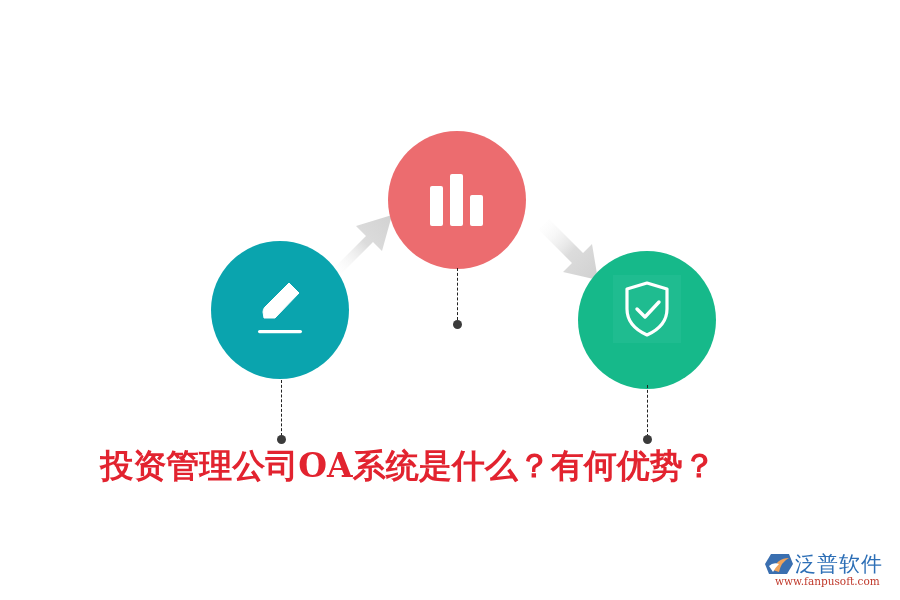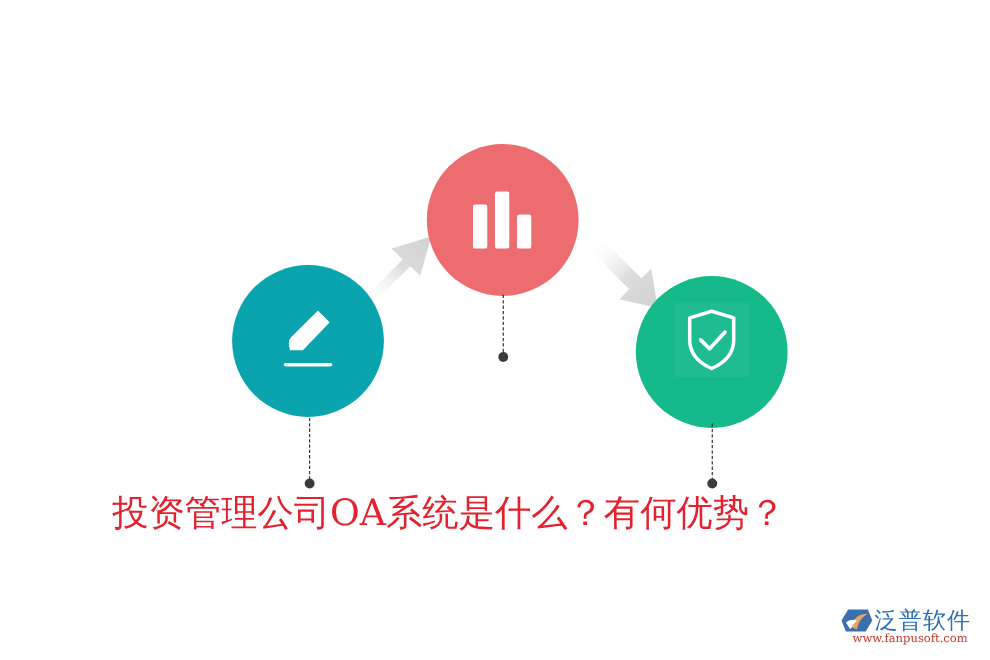--- a/index.html
+++ b/index.html
@@ -2,21 +2,21 @@
 <html><head>
 <meta charset="utf-8">
 <style>
   html, body { margin:0; padding:0; background:#ffffff; }
   body { width:900px; height:600px; position:relative; overflow:hidden; font-family:"DejaVu Serif", serif; }
   .circle { position:absolute; border-radius:50%; display:flex; align-items:center; justify-content:center; }
   .circle svg { display:block; }
   .vline { position:absolute; width:0; border-left:1.5px dashed #222; }
   .dot { position:absolute; width:9px; height:9px; border-radius:50%; background:#3b3b3b; }
   .arrow { position:absolute; }
-  .title { position:absolute; left:0; top:444px; width:816px; text-align:center; font-size:33px; letter-spacing:0px; font-family:"DejaVu Serif", "Liberation Serif", serif; }
+  .title { position:absolute; left:0; top:444px; width:816px; text-align:center; font-size:33px; letter-spacing:0px; font-family:"DejaVu Serif", "Liberation Serif", serif;font-weight:bold; }
   .logo { position:absolute; left:765px; top:550px; width:130px; height:40px; }
   .logo-name { position:absolute; left:30px; top:0; font-size:21px; font-family:Liberation Mono, monospace; letter-spacing:1px; }
   .logo-url { position:absolute; left:10px; top:25px; font-size:10.5px; font-family:"DejaVu Serif", serif; }
   .logo-mark { position:absolute; left:0; top:2px; }
 </style>
 </head>
 <body>
 
 <svg class="arrow" style="left:320px;top:200px;" width="80" height="80" viewBox="0 0 80 80">
   <defs>

